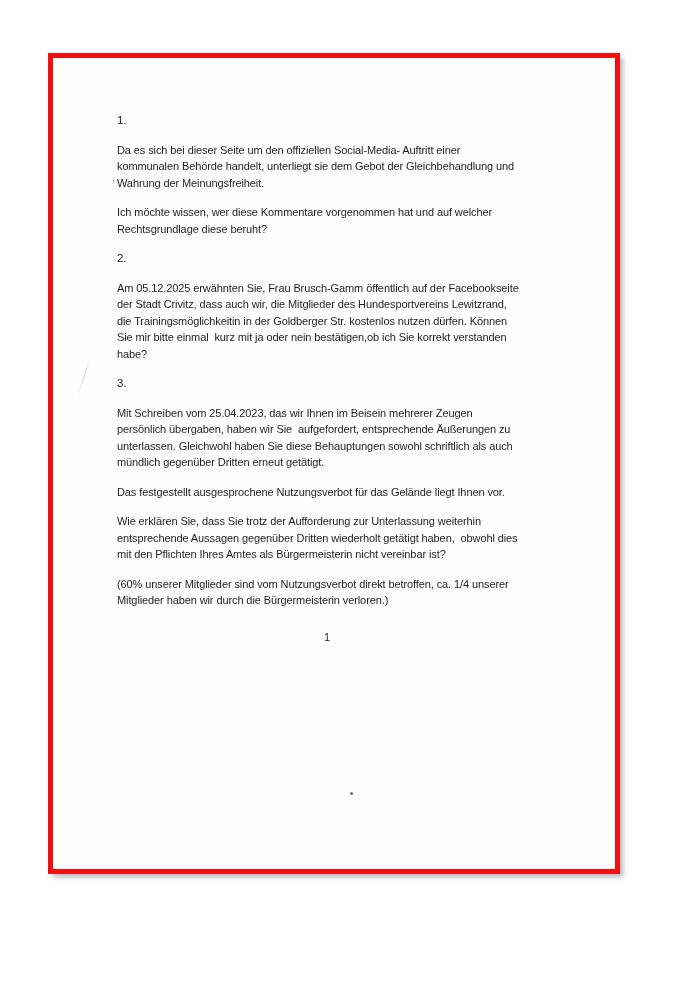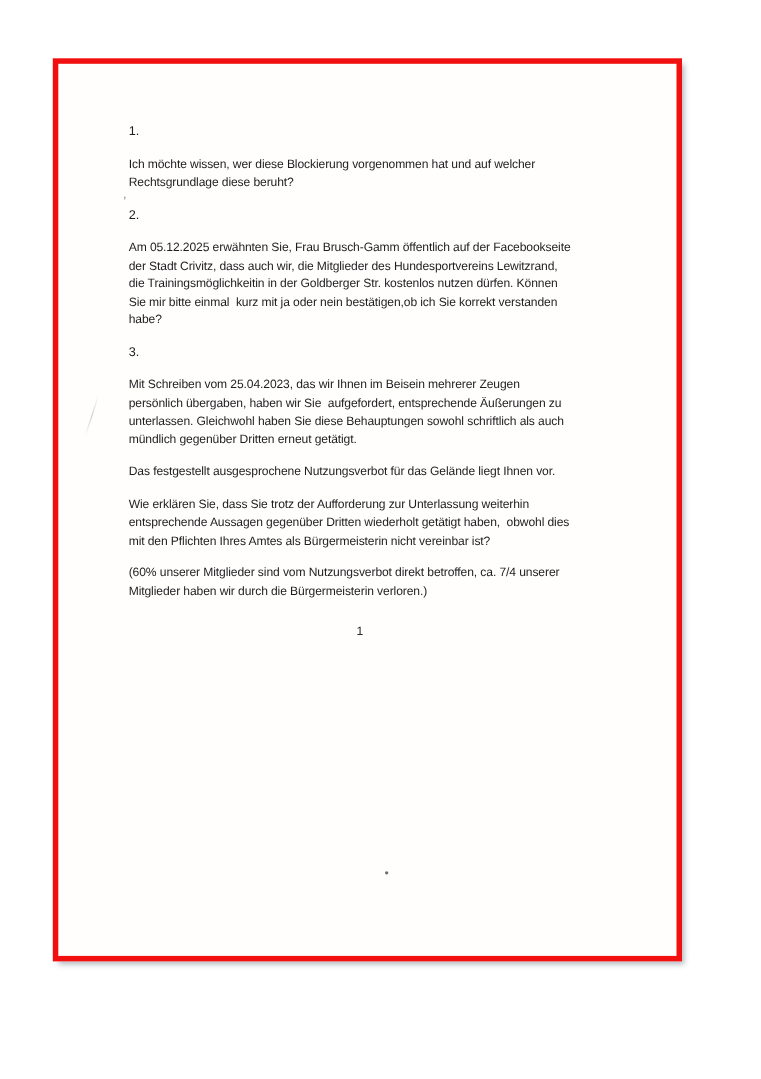--- a/index.html
+++ b/index.html
@@ -79,34 +79,37 @@
 <body>
 
 <div class="scan-frame">
 
   <span class="artifact artifact-comma">,</span>
   <div class="artifact artifact-crease"></div>
   <div class="artifact artifact-dot"></div>
 
   <div class="doc-content">
     <div class="block heading">1.</div>
-    <div class="block">Ich möchte wissen, wer diese Blockierung vorgenommen hat und auf welcher
+    <div class="block">Da es sich bei dieser Seite um den offiziellen Social-Media- Auftritt einer
+kommunalen Behörde handelt, unterliegt sie dem Gebot der Gleichbehandlung und
+Wahrung der Meinungsfreiheit.</div>
+    <div class="block">Ich möchte wissen, wer diese Kommentare vorgenommen hat und auf welcher
 Rechtsgrundlage diese beruht?</div>
     <div class="block heading">2.</div>
     <div class="block">Am 05.12.2025 erwähnten Sie, Frau Brusch-Gamm öffentlich auf der Facebookseite
 der Stadt Crivitz, dass auch wir, die Mitglieder des Hundesportvereins Lewitzrand,
 die Trainingsmöglichkeitin in der Goldberger Str. kostenlos nutzen dürfen. Können
 Sie mir bitte einmal  kurz mit ja oder nein bestätigen,ob ich Sie korrekt verstanden
 habe?</div>
     <div class="block heading">3.</div>
     <div class="block">Mit Schreiben vom 25.04.2023, das wir Ihnen im Beisein mehrerer Zeugen
 persönlich übergaben, haben wir Sie  aufgefordert, entsprechende Äußerungen zu
 unterlassen. Gleichwohl haben Sie diese Behauptungen sowohl schriftlich als auch
 mündlich gegenüber Dritten erneut getätigt.</div>
     <div class="block">Das festgestellt ausgesprochene Nutzungsverbot für das Gelände liegt Ihnen vor.</div>
     <div class="block">Wie erklären Sie, dass Sie trotz der Aufforderung zur Unterlassung weiterhin
 entsprechende Aussagen gegenüber Dritten wiederholt getätigt haben,  obwohl dies
 mit den Pflichten Ihres Amtes als Bürgermeisterin nicht vereinbar ist?</div>
-    <div class="block">(60% unserer Mitglieder sind vom Nutzungsverbot direkt betroffen, ca. 7/4 unserer
+    <div class="block">(60% unserer Mitglieder sind vom Nutzungsverbot direkt betroffen, ca. 1/4 unserer
 Mitglieder haben wir durch die Bürgermeisterin verloren.)</div>
     <div class="page-num">1</div>
   </div>
 </div>
 
 </body></html>

